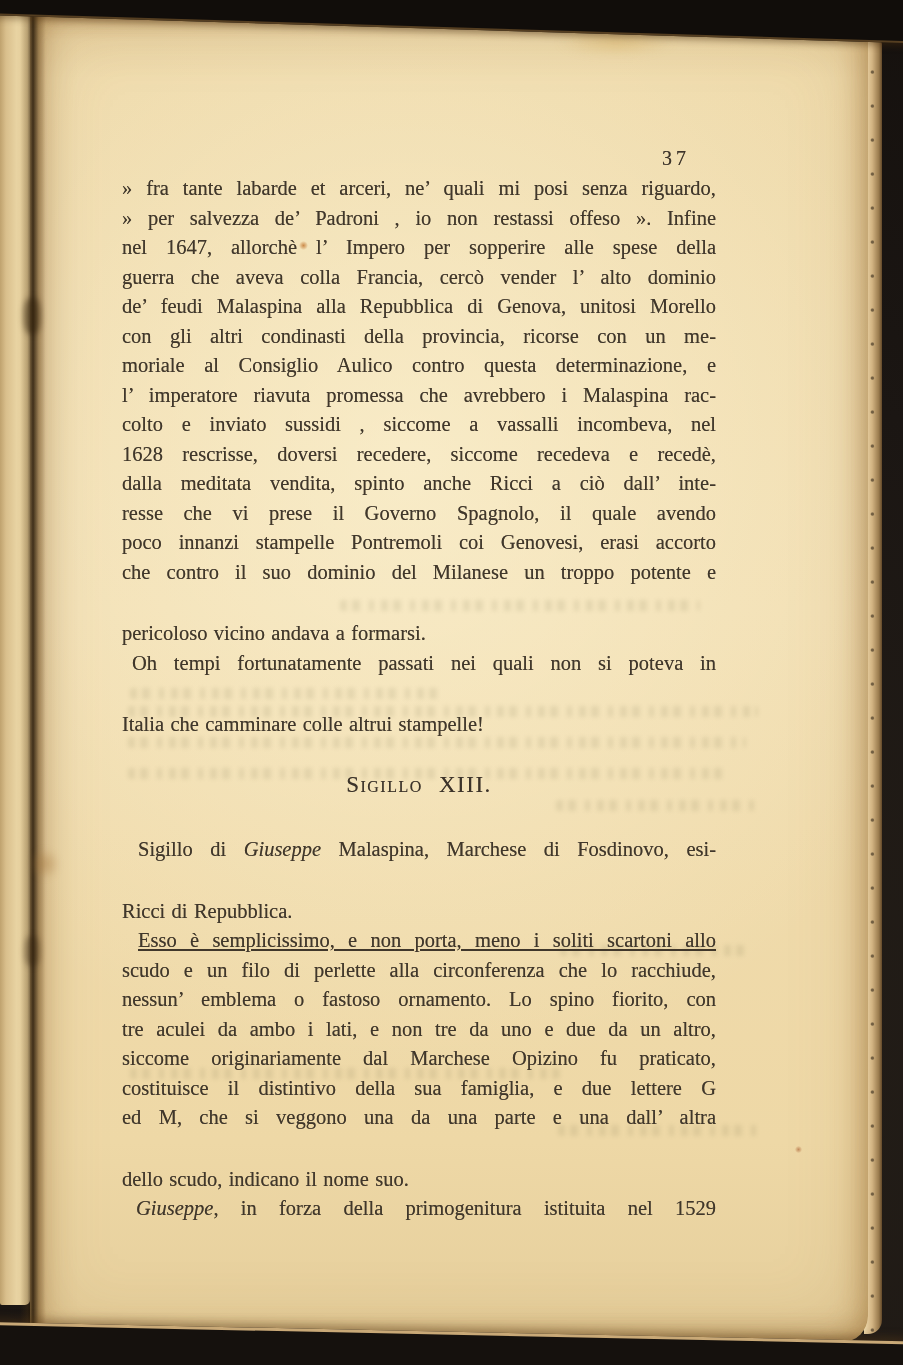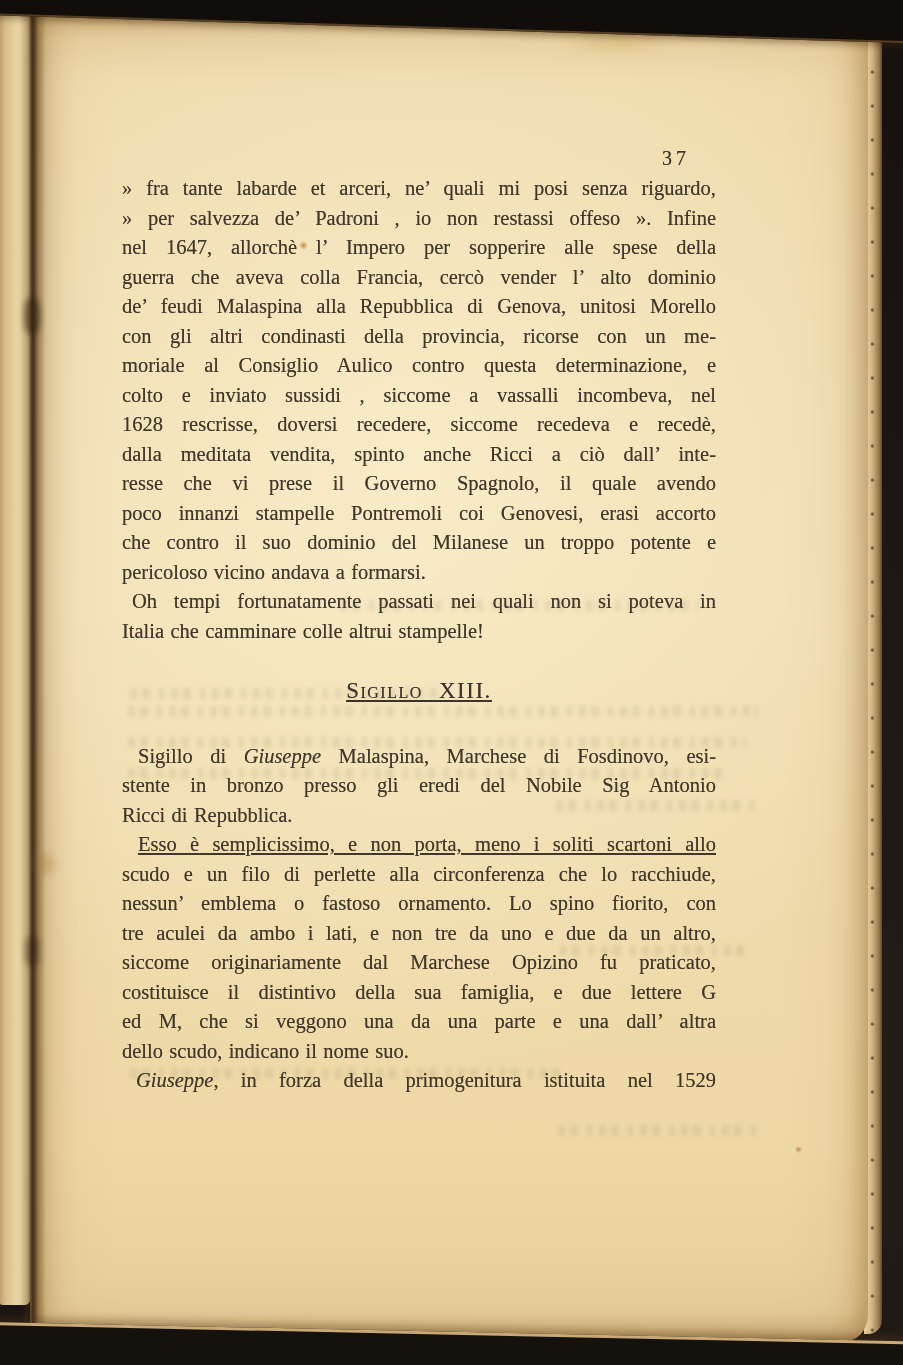--- a/index.html
+++ b/index.html
@@ -60,25 +60,25 @@
     position:absolute; left:644px; top:147px; width:64px; z-index:8;
     text-align:center; font-size:20px; letter-spacing:4px; color:#3d342a;
     text-shadow:0 0 .5px rgba(61,52,42,.65);
   }
   .text-block {
     position:absolute; left:122px; top:174px; width:594px; z-index:8;
     font-size:20.5px; line-height:29.5px; color:#40372b;
     text-shadow:0 0 .5px rgba(64,55,43,.6);
   }
   .text-line { text-align:justify; text-align-last:justify; word-spacing:.06em; }
-  .text-line.ragged { text-align-last:left; }
+  .text-line.ragged { text-align-last:left;margin-top:32px; }
   .text-line em { font-style:italic; }
   .section-heading {
     text-align:center; font-variant:small-caps; font-size:23px;
-    letter-spacing:1.5px; word-spacing:9px; margin:30px 0 36px; color:#3c332a;text-decoration:underline;
+    letter-spacing:1.5px; word-spacing:9px; margin:30px 0 36px; color:#3c332a;
   }
   
   .ghost {
     position:absolute; height:11px; z-index:5; border-radius:3px;
     filter:blur(2px); opacity:.12;
     background:repeating-linear-gradient(90deg,#6e6944 0 7px, transparent 7px 12px,
                #6e6944 12px 20px, transparent 20px 29px, #6e6944 29px 34px, transparent 34px 41px);
   }
   
   .stain { position:absolute; border-radius:50%; z-index:4; }
@@ -125,36 +125,36 @@
   <div class="page-number">37</div>
   <div class="text-block">
       <div>
         <div class="text-line"><span>» fra tante labarde et arceri, ne’ quali mi posi senza riguardo,</span></div>
         <div class="text-line"><span>» per salvezza de’ Padroni , io non restassi offeso ». Infine</span></div>
         <div class="text-line"><span>nel 1647, allorchè l’ Impero per sopperire alle spese della</span></div>
         <div class="text-line"><span>guerra che aveva colla Francia, cercò vender l’ alto dominio</span></div>
         <div class="text-line"><span>de’ feudi Malaspina alla Repubblica di Genova, unitosi Morello</span></div>
         <div class="text-line"><span>con gli altri condinasti della provincia, ricorse con un me-</span></div>
         <div class="text-line"><span>moriale al Consiglio Aulico contro questa determinazione, e</span></div>
+        <div class="text-line"><span>l’ imperatore riavuta promessa che avrebbero i Malaspina rac-</span></div>
         <div class="text-line"><span>colto e inviato sussidi , siccome a vassalli incombeva, nel</span></div>
         <div class="text-line"><span>1628 rescrisse, doversi recedere, siccome recedeva e recedè,</span></div>
         <div class="text-line"><span>dalla meditata vendita, spinto anche Ricci a ciò dall’ inte-</span></div>
         <div class="text-line"><span>resse che vi prese il Governo Spagnolo, il quale avendo</span></div>
         <div class="text-line"><span>poco innanzi stampelle Pontremoli coi Genovesi, erasi accorto</span></div>
         <div class="text-line"><span>che contro il suo dominio del Milanese un troppo potente e</span></div>
         <div class="text-line ragged"><span>pericoloso vicino andava a formarsi.</span></div>
       </div>
       <div>
         <div class="text-line" style="text-indent: 10px;"><span>Oh tempi fortunatamente passati nei quali non si poteva in</span></div>
         <div class="text-line ragged"><span>Italia che camminare colle altrui stampelle!</span></div>
       </div>
       <div class="section-heading">Sigillo XIII.</div>
       <div>
         <div class="text-line" style="text-indent: 16px;"><span>Sigillo di </span><em>Giuseppe</em><span> Malaspina, Marchese di Fosdinovo, esi-</span></div>
-        <div class="text-line"><span>stente in bronzo presso gli eredi del Nobile Sig Antonio</span></div>
         <div class="text-line ragged"><span>Ricci di Repubblica.</span></div>
       </div>
       <div>
         <div class="text-line" style="text-indent: 16px; text-decoration: underline;"><span>Esso è semplicissimo, e non porta, meno i soliti scartoni allo</span></div>
         <div class="text-line"><span>scudo e un filo di perlette alla circonferenza che lo racchiude,</span></div>
         <div class="text-line"><span>nessun’ emblema o fastoso ornamento. Lo spino fiorito, con</span></div>
         <div class="text-line"><span>tre aculei da ambo i lati, e non tre da uno e due da un altro,</span></div>
         <div class="text-line"><span>siccome originariamente dal Marchese Opizino fu praticato,</span></div>
         <div class="text-line"><span>costituisce il distintivo della sua famiglia, e due lettere G</span></div>
         <div class="text-line"><span>ed M, che si veggono una da una parte e una dall’ altra</span></div>

